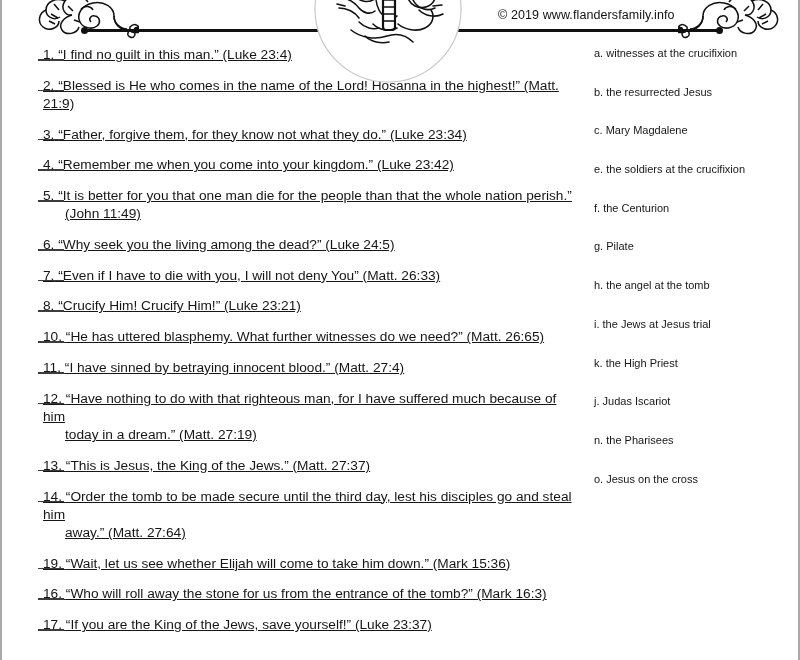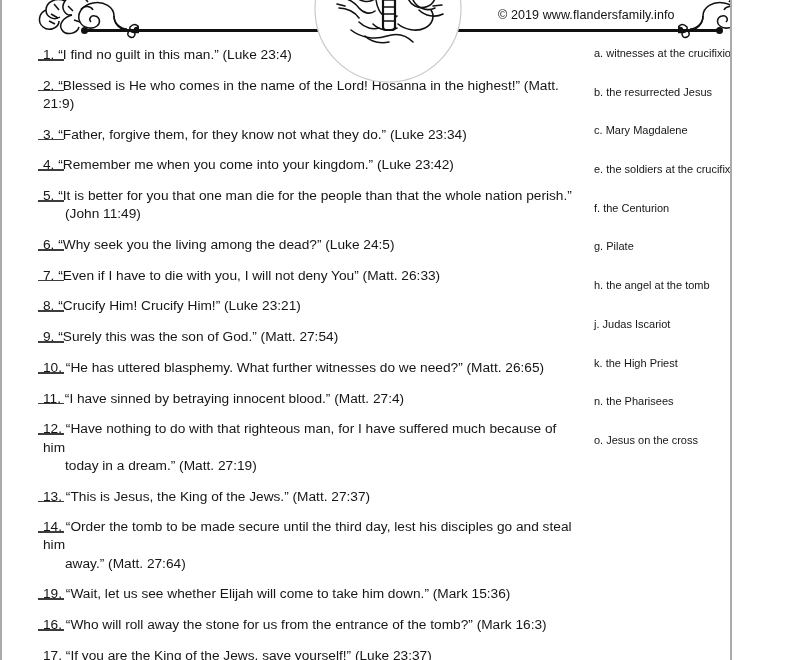--- a/index.html
+++ b/index.html
@@ -11,21 +11,21 @@
     width: 800px;
     height: 660px;
     overflow: hidden;
     background: #ffffff;
     font-family: "Liberation Sans", sans-serif;
     color: #1a1a1a;
   }
 
   .page {
     position: relative;
-    width: 732px;
+    width: 800px;
     height: 660px;
     background: #ffffff;
     box-sizing: border-box;
     border-left: 2px solid #aaaaaa;
     border-right: 2px solid #aaaaaa;
     overflow: hidden;
   }
 
   
   .header {
@@ -97,20 +97,21 @@
     width: 580px;
   }
 
   .q-item {
     position: relative;
     padding-left: 41px;
     margin-bottom: 12.5px;
     font-size: 13.7px;
     line-height: 1.33;
     color: #161616;
+    text-decoration: underline;
   }
   .q-blank {
     position: absolute;
     left: 36px;
     top: 0;
     width: 0;
   }
   .q-blank::after {
     content: "";
     position: absolute;
@@ -238,38 +239,38 @@
 
   <div class="questions">
       <div class="q-item"><span class="q-blank" title="1."></span><span class="q-num">1.</span> <span class="q-text">“I find no guilt in this man.”  (Luke 23:4)</span></div>
       <div class="q-item"><span class="q-blank" title="2."></span><span class="q-num">2.</span> <span class="q-text">“Blessed is He who comes in the name of the Lord! Hosanna in the highest!” (Matt. 21:9)</span></div>
       <div class="q-item"><span class="q-blank" title="3."></span><span class="q-num">3.</span> <span class="q-text">“Father, forgive them, for they know not what they do.” (Luke 23:34)</span></div>
       <div class="q-item"><span class="q-blank" title="4."></span><span class="q-num">4.</span> <span class="q-text">“Remember me when you come into your kingdom.”  (Luke 23:42)</span></div>
       <div class="q-item"><span class="q-blank" title="5."></span><span class="q-num">5.</span> <span class="q-text">“It is better for you that one man die for the people than that the whole nation perish.”</span><span class="q-cont">(John 11:49)</span></div>
       <div class="q-item"><span class="q-blank" title="6."></span><span class="q-num">6.</span> <span class="q-text">“Why seek you the living among the dead?” (Luke 24:5)</span></div>
       <div class="q-item"><span class="q-blank" title="7."></span><span class="q-num">7.</span> <span class="q-text">“Even if I have to die with you, I will not deny You” (Matt. 26:33)</span></div>
       <div class="q-item"><span class="q-blank" title="8."></span><span class="q-num">8.</span> <span class="q-text">“Crucify Him! Crucify Him!” (Luke 23:21)</span></div>
-      <div class="q-item"><span class="q-blank" title="9."></span><span class="q-num">9.</span> <span class="q-text">“Surely this was the son of God.” (Matt. 27:54)</span></div>
       <div class="q-item"><span class="q-blank" title="10."></span><span class="q-num">10.</span> <span class="q-text">“He has uttered blasphemy. What further witnesses do we need?” (Matt. 26:65)</span></div>
       <div class="q-item"><span class="q-blank" title="11."></span><span class="q-num">11.</span> <span class="q-text">“I have sinned by betraying innocent blood.” (Matt. 27:4)</span></div>
       <div class="q-item"><span class="q-blank" title="12."></span><span class="q-num">12.</span> <span class="q-text">“Have nothing to do with that righteous man, for I have suffered much because of him</span><span class="q-cont">today in a dream.” (Matt. 27:19)</span></div>
       <div class="q-item"><span class="q-blank" title="13."></span><span class="q-num">13.</span> <span class="q-text">“This is Jesus, the King of the Jews.” (Matt. 27:37)</span></div>
       <div class="q-item"><span class="q-blank" title="14."></span><span class="q-num">14.</span> <span class="q-text">“Order the tomb to be made secure until the third day, lest his disciples go and steal him</span><span class="q-cont">away.” (Matt. 27:64)</span></div>
       <div class="q-item"><span class="q-blank" title="15."></span><span class="q-num">19.</span> <span class="q-text">“Wait, let us see whether Elijah will come to take him down.” (Mark 15:36)</span></div>
       <div class="q-item"><span class="q-blank" title="16."></span><span class="q-num">16.</span> <span class="q-text">“Who will roll away the stone for us from the entrance of the tomb?” (Mark 16:3)</span></div>
       <div class="q-item"><span class="q-blank" title="17."></span><span class="q-num">17.</span> <span class="q-text">“If you are the King of the Jews, save yourself!” (Luke 23:37)</span></div>
     </div>
 
   <div class="answers">
       <div class="a-item"><span class="a-letter">a.</span> <span class="a-text">witnesses at the crucifixion</span></div>
       <div class="a-item"><span class="a-letter">b.</span> <span class="a-text">the resurrected Jesus</span></div>
       <div class="a-item"><span class="a-letter">c.</span> <span class="a-text">Mary Magdalene</span></div>
       <div class="a-item"><span class="a-letter">e.</span> <span class="a-text">the soldiers at the crucifixion</span></div>
       <div class="a-item"><span class="a-letter">f.</span> <span class="a-text">the Centurion</span></div>
       <div class="a-item"><span class="a-letter">g.</span> <span class="a-text">Pilate</span></div>
       <div class="a-item"><span class="a-letter">h.</span> <span class="a-text">the angel at the tomb</span></div>
+      <div class="a-item"><span class="a-letter">i.</span> <span class="a-text">the Jews at Jesus trial</span></div>
+      <div class="a-item"><span class="a-letter">k.</span> <span class="a-text">the High Priest</span></div>
       <div class="a-item"><span class="a-letter">j.</span> <span class="a-text">Judas Iscariot</span></div>
-      <div class="a-item"><span class="a-letter">k.</span> <span class="a-text">the High Priest</span></div>
       <div class="a-item"><span class="a-letter">n.</span> <span class="a-text">the Pharisees</span></div>
       <div class="a-item"><span class="a-letter">o.</span> <span class="a-text">Jesus on the cross</span></div>
     </div>
 
 </div>
 
 </body></html>

